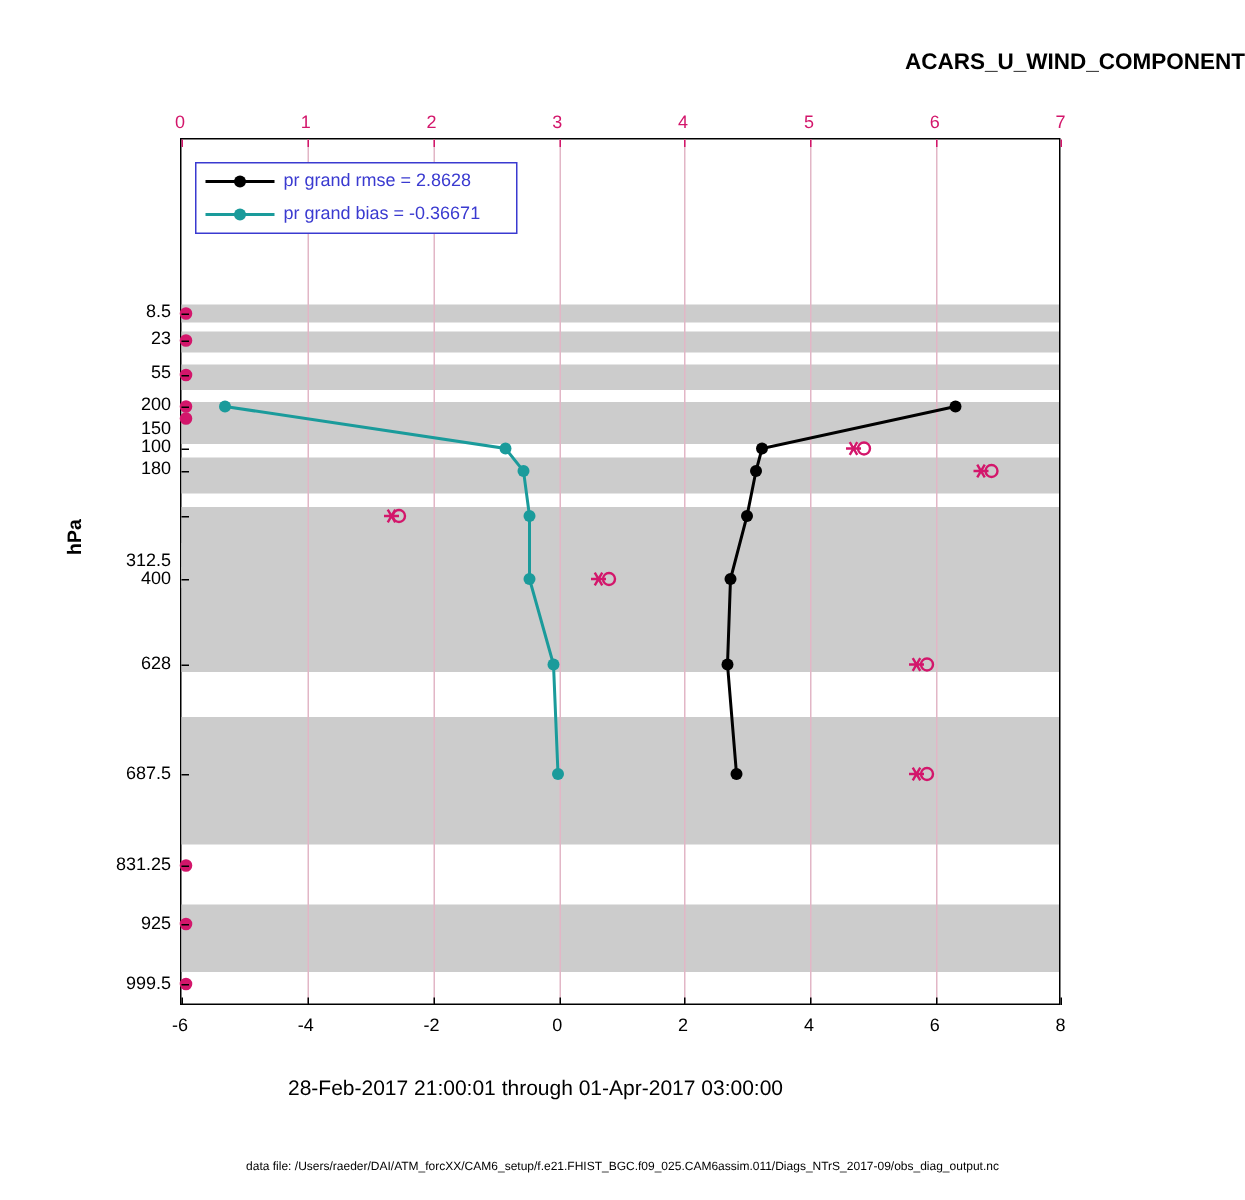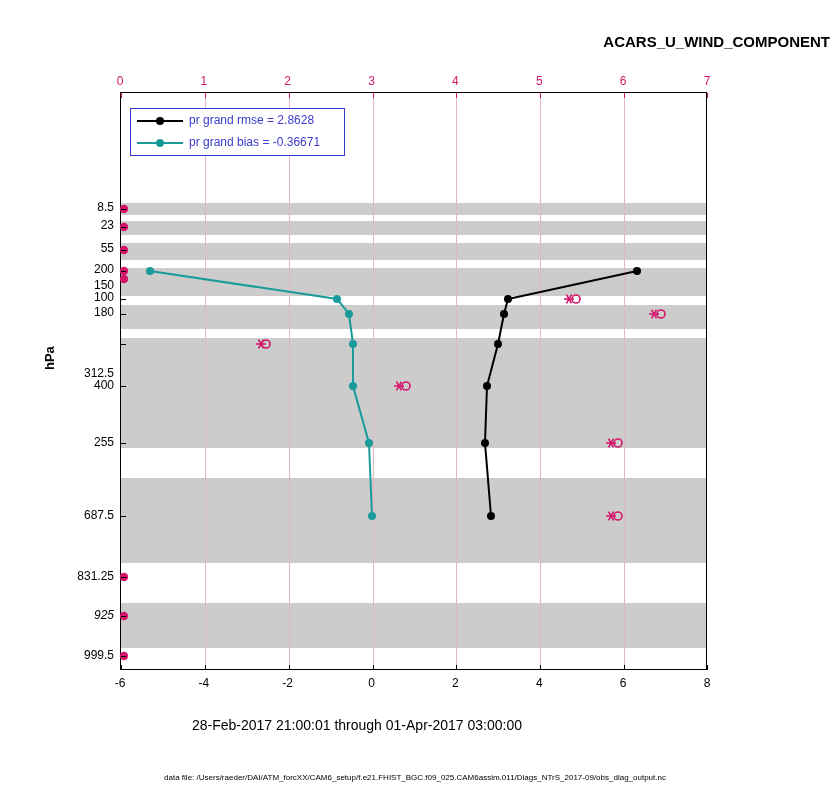--- a/index.html
+++ b/index.html
@@ -252,22 +252,22 @@
 
   <div class="tick-left" style="top:200px;">8.5</div>
   <div class="tick-left" style="top:218px;">23</div>
   <div class="tick-left" style="top:241px;">55</div>
   <div class="tick-left" style="top:262px;">200</div>
   <div class="tick-left" style="top:263px;margin-top:15px;">150</div>
   <div class="tick-left" style="top:290px;">100</div>
   <div class="tick-left" style="top:305px;">180</div>
   <div class="tick-left" style="top:326px;margin-top:40px;">312.5</div>
   <div class="tick-left" style="top:378px;">400</div>
-  <div class="tick-left" style="top:435px;">255</div>
+  <div class="tick-left" style="top:435px;">628</div>
   <div class="tick-left" style="top:508px;">687.5</div>
   <div class="tick-left" style="top:569px;">831.25</div>
-  <div class="tick-left" style="top:608px;font-style:italic;">925</div>
+  <div class="tick-left" style="top:608px;">925</div>
   <div class="tick-left" style="top:648px;">999.5</div>
 
   <div class="subtitle">28-Feb-2017 21:00:01 through 01-Apr-2017 03:00:00</div>
   <div class="datafile">data file: /Users/raeder/DAI/ATM_forcXX/CAM6_setup/f.e21.FHIST_BGC.f09_025.CAM6assim.011/Diags_NTrS_2017-09/obs_diag_output.nc</div>
 
 </div>
 
 </body></html>

